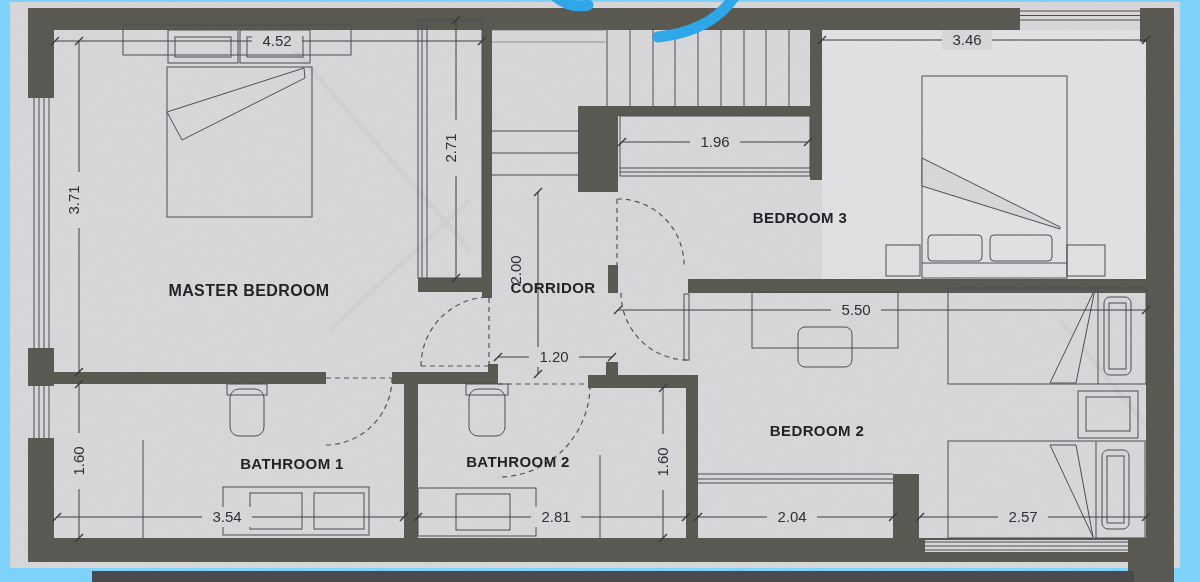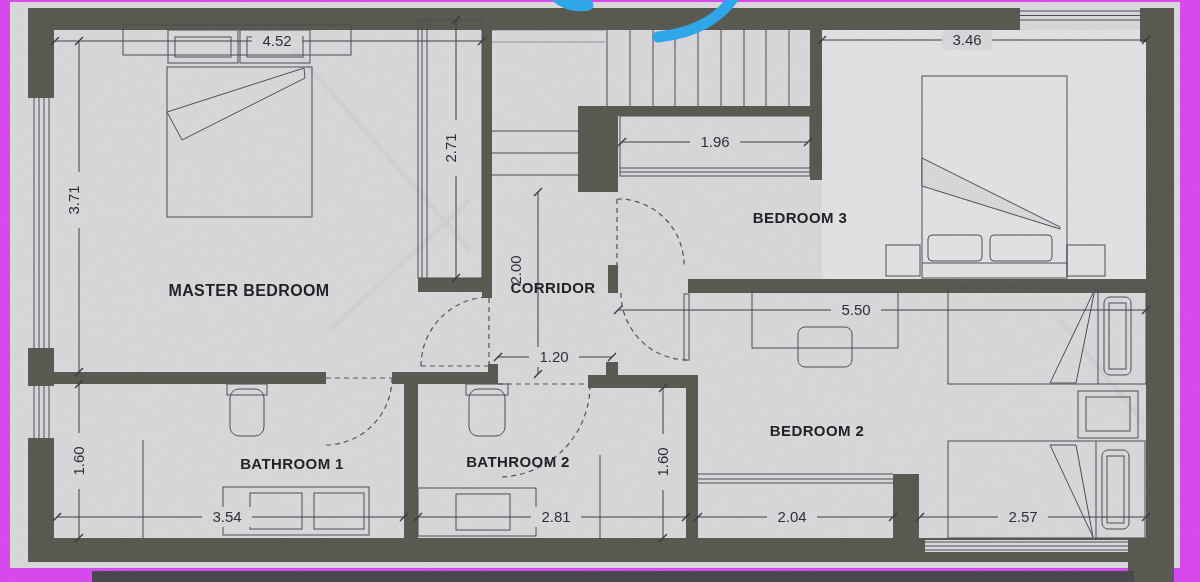--- a/index.html
+++ b/index.html
@@ -1,17 +1,17 @@
 <!DOCTYPE html>
 <html><head>
 <meta charset="utf-8">
 <style>
   html,body{margin:0;padding:0;background:#9d9da1;}
   #stage{position:relative;width:1200px;height:582px;overflow:hidden;
-         font-family:"Liberation Sans",sans-serif;background:#d946ef;}
+         font-family:"Liberation Sans",sans-serif;background:#7dd3fc;}
   svg{position:absolute;left:0;top:0;}
   text{font-family:"Liberation Sans",sans-serif;}
   .roomlabel{font-weight:bold;font-size:16px;fill:#1d1d22;letter-spacing:.4px;}
   .roomlabel.sm{font-size:15px;}
   .dimtext{font-size:15px;fill:#2c2c33;}
   .wall{fill:#57564f;stroke:none;}
   .thin{stroke:#4a4a52;stroke-width:1;fill:none;}
   .furn{stroke:#4a4a52;stroke-width:1;fill:none;}
   .furnp{stroke:#4a4a52;stroke-width:1;fill:#d7d6d9;}
   .door{stroke:#50505a;stroke-width:1.2;fill:none;stroke-dasharray:5 4;}

